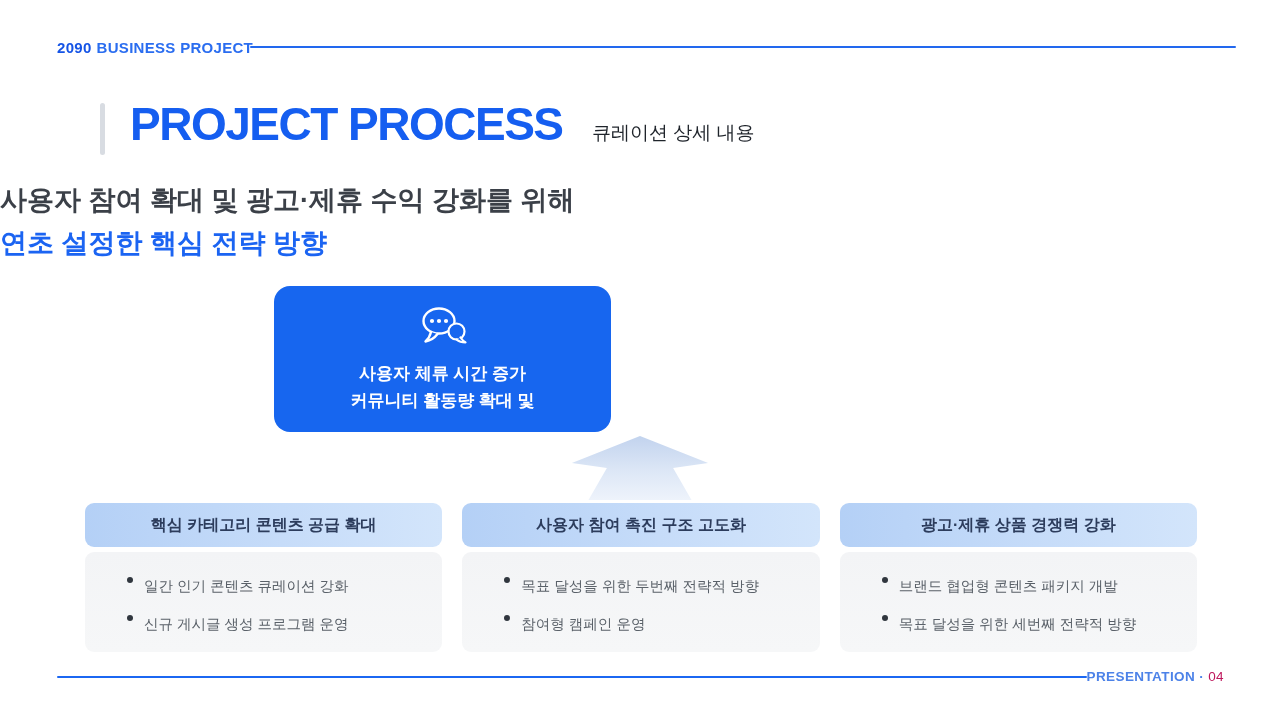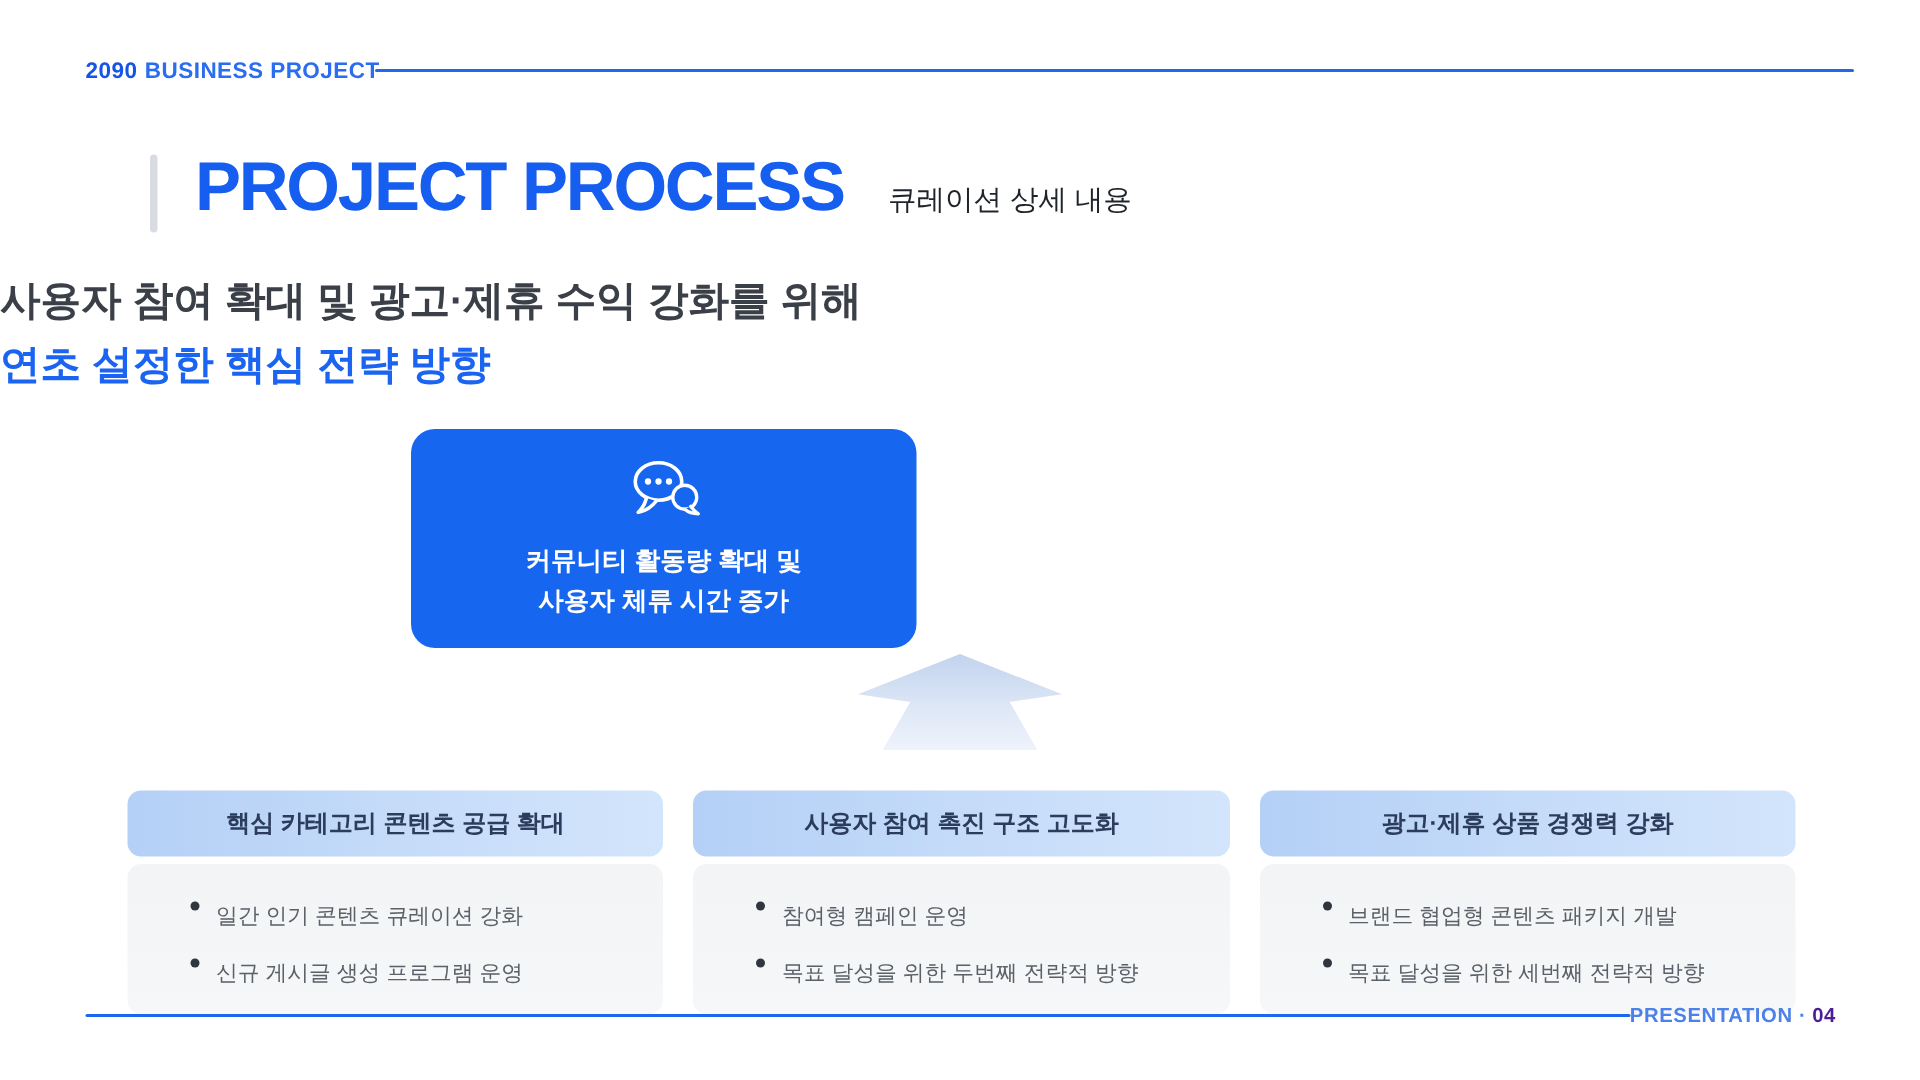--- a/index.html
+++ b/index.html
@@ -58,21 +58,21 @@
   
   .flow-up-arrow {
     position: absolute; left: 548px; top: 436px; width: 184px; height: 64px;
     background: linear-gradient(to bottom, #c2d3ee 0%, #dde7f6 55%, #eef3fb 100%);
     clip-path: polygon(50% 0%, 87% 42%, 68% 50%, 78% 100%, 22% 100%, 32% 50%, 13% 42%);
   }
 
   
   .cards-row {
     position: absolute; left: 85px; top: 503px; width: 1112px;
-    display: flex; gap: 20px; margin-top: 24px;
+    display: flex; gap: 20px;
   }
   .strategy-card { flex: 1; display: flex; flex-direction: column; }
   .card-header {
     height: 44px; border-radius: 9px;
     background: linear-gradient(90deg, #b4d0f6 0%, #c6dcf9 55%, #d3e5fb 100%);
     display: flex; align-items: center; justify-content: center;
     font-size: 16px; font-weight: 700; color: #2c3c5c;
   }
   .card-body {
     margin-top: 5px; height: 100px; border-radius: 9px;
@@ -90,21 +90,21 @@
   
   .footer-rule {
     position: absolute; left: 57px; top: 676px; width: 1030px; height: 2px;
     background: #1b67f2; border-radius: 1px;
   }
   .footer-text {
     position: absolute; right: 56px; top: 669px;
     font-size: 13.5px; font-weight: 700; letter-spacing: 0.4px; white-space: nowrap;
   }
   .footer-label { color: #4c82e8; }
-  .footer-page { color: #4c1d95; font-weight: 700; margin-left: 4px; }
+  .footer-page { color: #be185d; font-weight: 400; margin-left: 4px; }
 
   svg { display: block; }
 </style>
 </head>
 <body>
 
 <div class="slide">
 
   <div class="brand">
     <span class="brand-bold">2090</span><span>BUSINESS PROJECT</span>
@@ -126,22 +126,22 @@
         <ellipse cx="21" cy="16" rx="15.5" ry="12.5" stroke="#ffffff" stroke-width="2.4" fill="none"></ellipse>
         <path d="M13 27 Q11.5 33 7.5 36.5 Q15 35 19.5 29" stroke="#ffffff" stroke-width="2.4" fill="#1766ef" stroke-linecap="round" stroke-linejoin="round"></path>
         <circle cx="14" cy="16" r="2.1" fill="#ffffff"></circle>
         <circle cx="21" cy="16" r="2.1" fill="#ffffff"></circle>
         <circle cx="28" cy="16" r="2.1" fill="#ffffff"></circle>
         <circle cx="38.5" cy="26.5" r="8" stroke="#ffffff" stroke-width="2.2" fill="#1766ef"></circle>
         <path d="M42.5 32.5 Q44.5 35.5 47.5 37.5 Q42 37.5 38.5 34.5" stroke="#ffffff" stroke-width="2.2" fill="#1766ef" stroke-linecap="round" stroke-linejoin="round"></path>
       </svg>
     </span>
     <div class="goal-text">
+      <div>사용자 체류 시간 증가</div>
       <div>커뮤니티 활동량 확대 및</div>
-      <div>사용자 체류 시간 증가</div>
     </div>
   </div>
 
 
   <div class="flow-up-arrow"></div>
 
   <div class="cards-row">
 
     <div class="strategy-card">
       <div class="card-header">핵심 카테고리 콘텐츠 공급 확대</div>
@@ -155,25 +155,25 @@
           <span>신규 게시글 생성 프로그램 운영</span>
         </div>
       </div>
     </div>
 
     <div class="strategy-card">
       <div class="card-header">사용자 참여 촉진 구조 고도화</div>
       <div class="card-body">
         <div class="bullet-item">
           <span class="bullet-dot"></span>
-          <span>참여형 캠페인 운영</span>
+          <span>목표 달성을 위한 두번째 전략적 방향</span>
         </div>
         <div class="bullet-item">
           <span class="bullet-dot"></span>
-          <span>목표 달성을 위한 두번째 전략적 방향</span>
+          <span>참여형 캠페인 운영</span>
         </div>
       </div>
     </div>
 
     <div class="strategy-card">
       <div class="card-header">광고·제휴 상품 경쟁력 강화</div>
       <div class="card-body">
         <div class="bullet-item">
           <span class="bullet-dot"></span>
           <span>브랜드 협업형 콘텐츠 패키지 개발</span>

